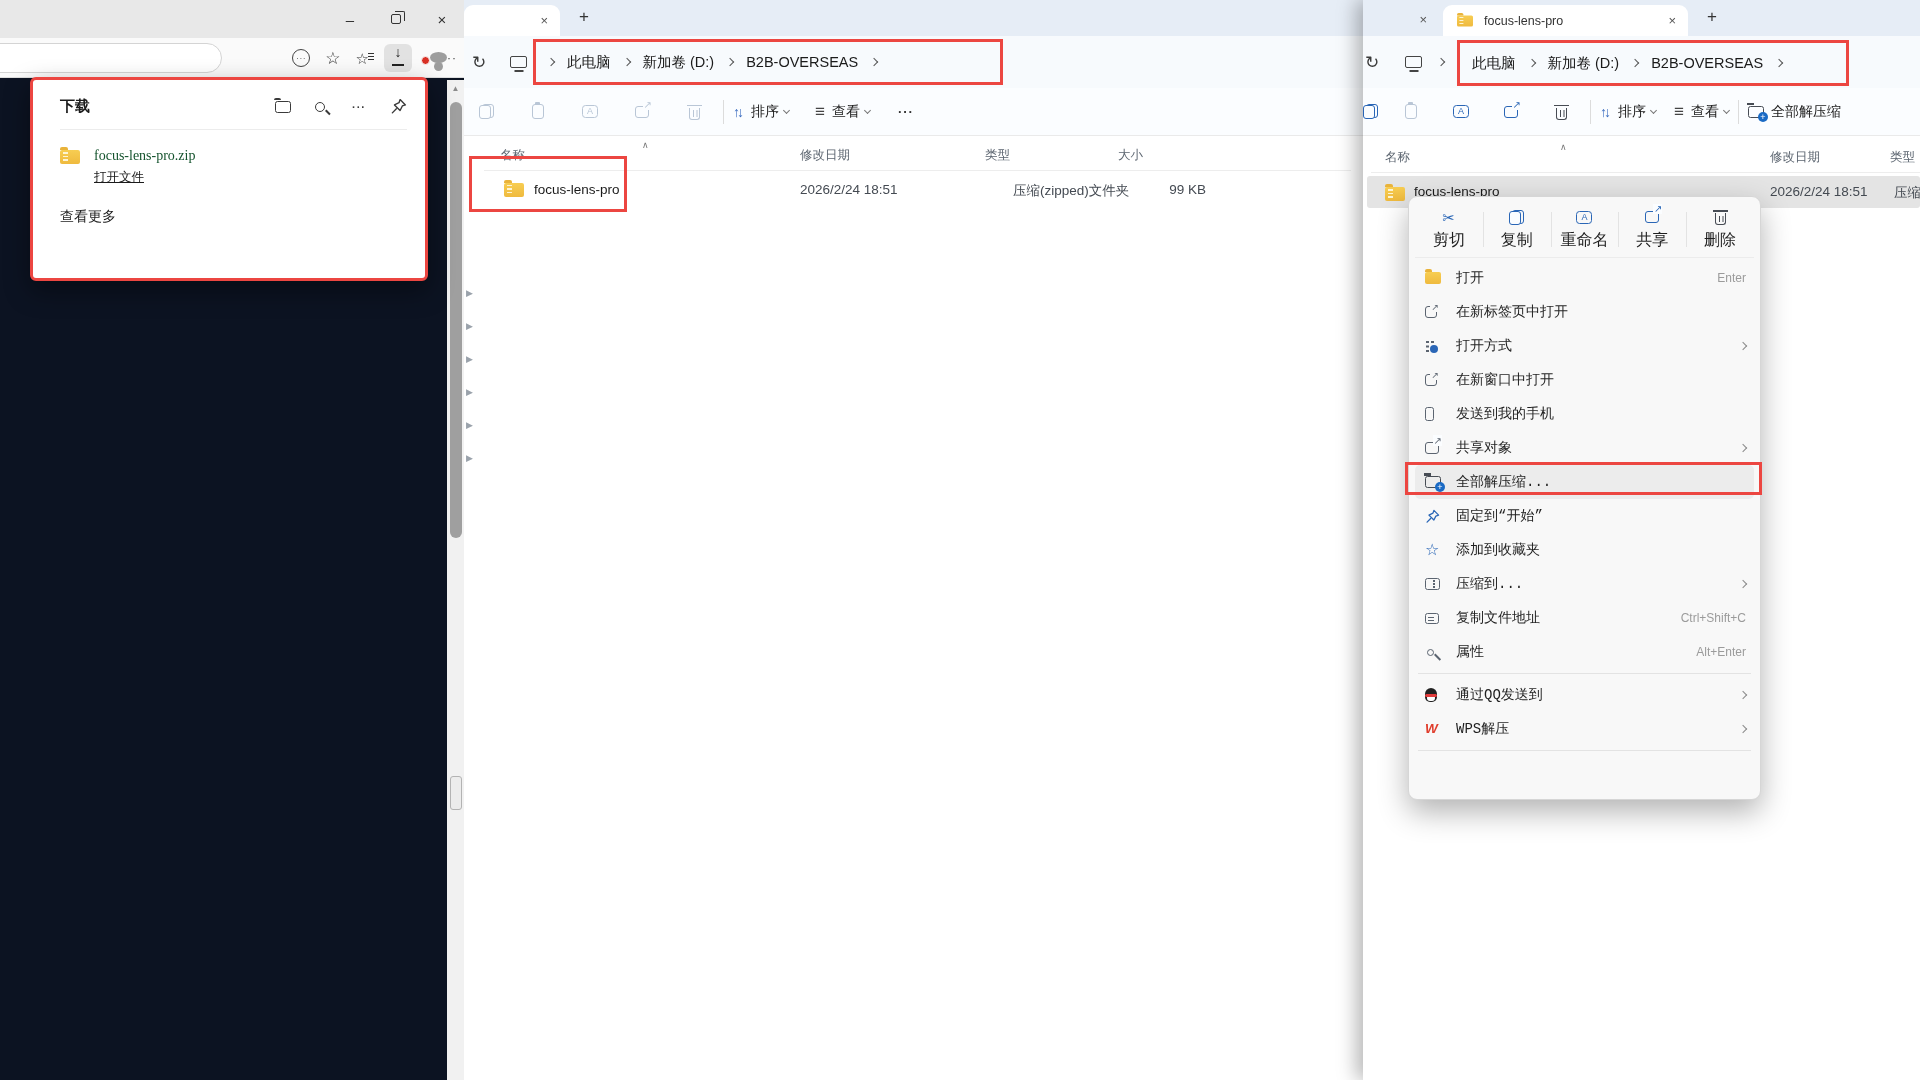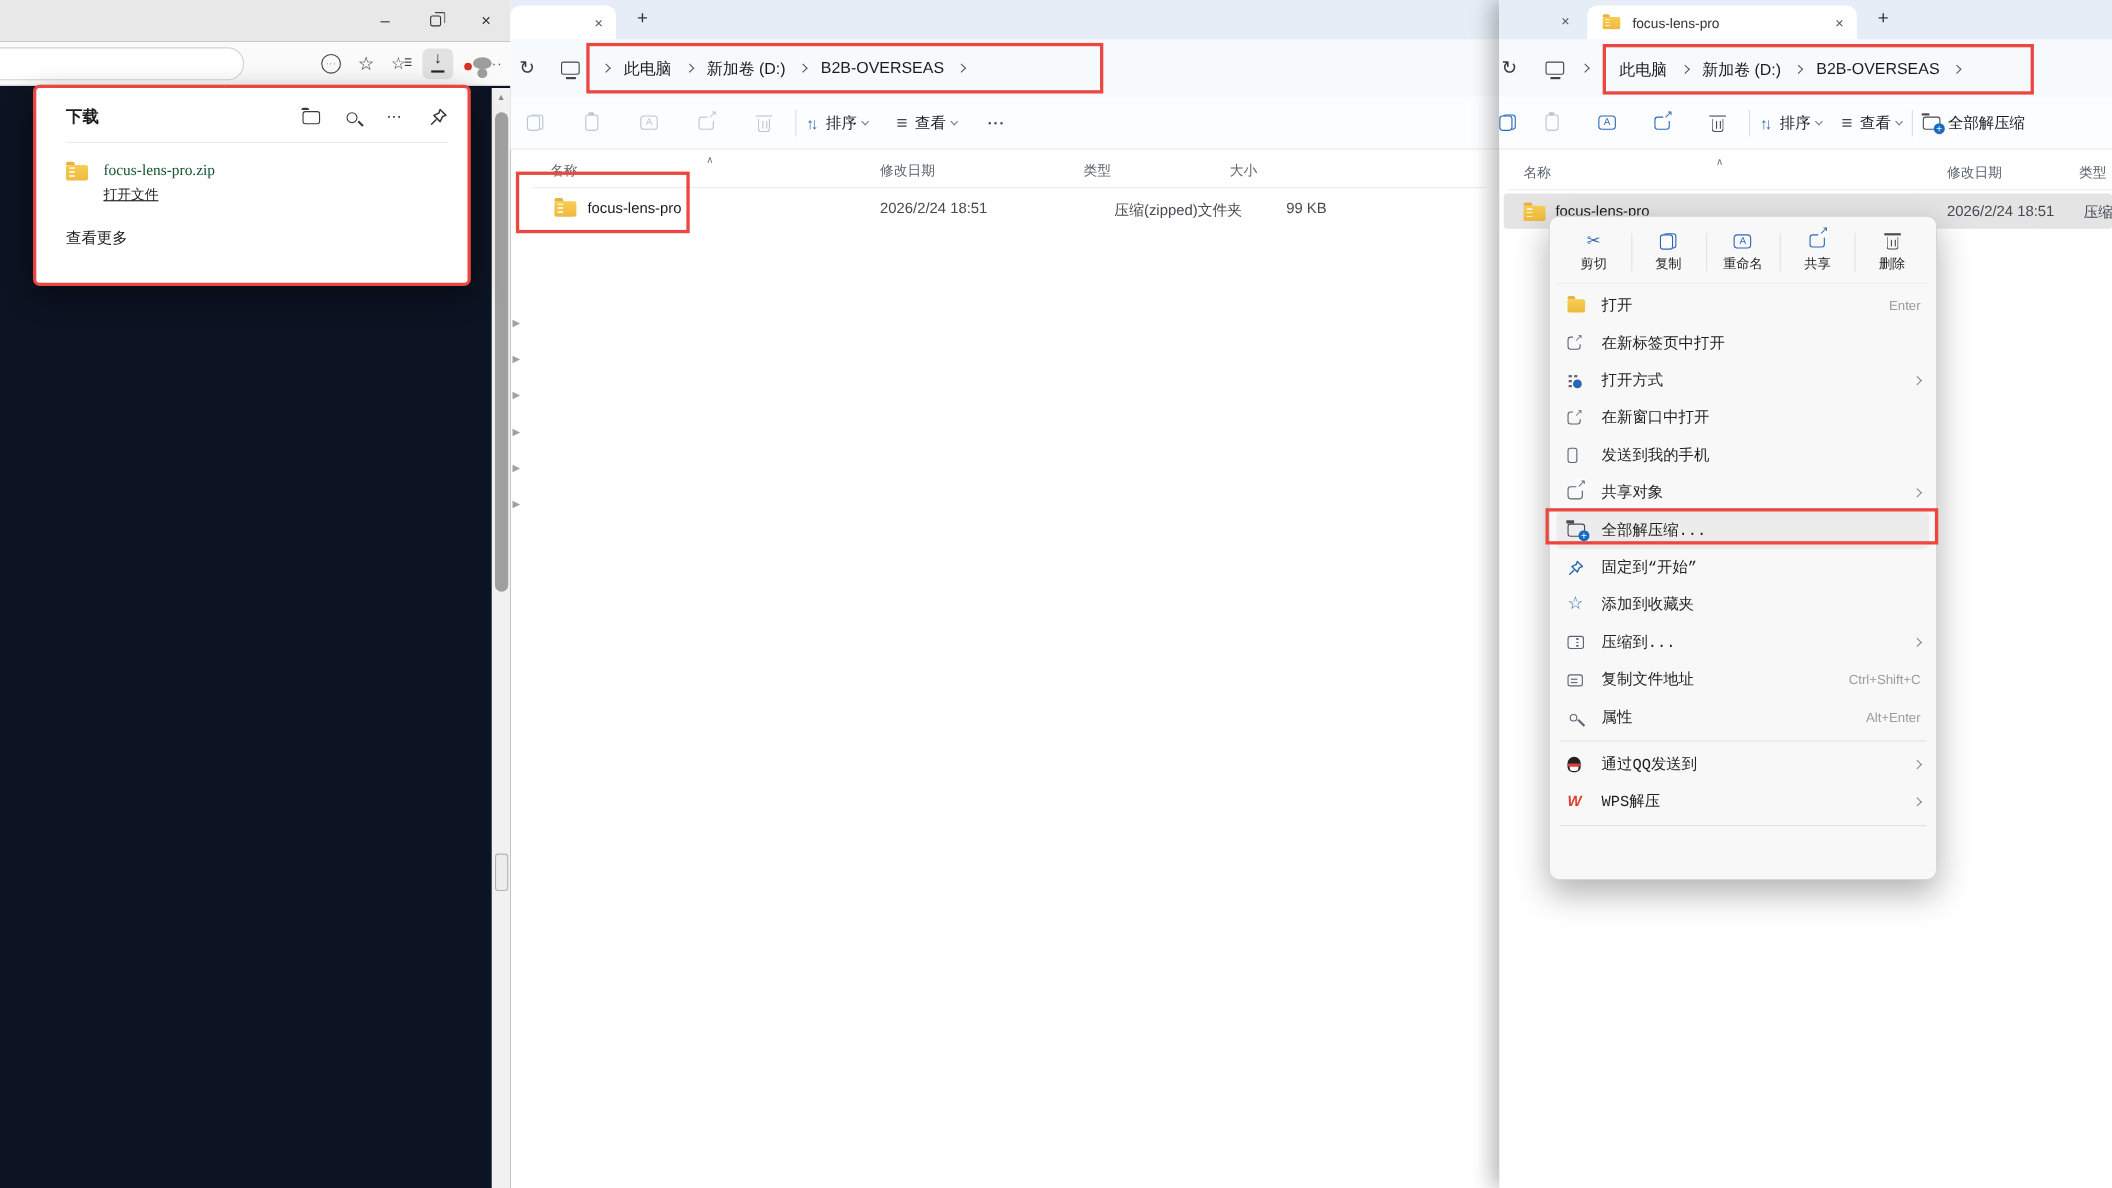--- a/index.html
+++ b/index.html
@@ -27,21 +27,21 @@
 .avatar:before{ content:""; position:absolute; top:4px; left:7px; width:9px; height:9px; border-radius:50%; background:#9d9d9d; }
 .avatar:after{ content:""; position:absolute; bottom:-5px; left:3px; width:17px; height:11px; border-radius:50%; background:#9d9d9d; }
 .reddot{ position:absolute; top:-2px; right:-3px; width:9px; height:9px; background:#d93025; border-radius:50%; border:1.5px solid #fafafa; }
 .bmore{ color:#444; font-size:12px; letter-spacing:1px; }
 .b-scroll{ position:absolute; left:447px; top:80px; width:17px; height:1000px; background:#f1f1f1; }
 .scr-up{ display:block; text-align:center; font-size:8px; color:#8b8b8b; margin-top:4px; }
 .thumb1{ position:absolute; left:2.5px; top:22px; width:12px; height:436px; background:#9f9f9f; border-radius:6px; }
 .thumb2{ position:absolute; left:2.5px; top:696px; width:12px; height:34px; background:#ececec; border:1px solid #b3b3b3; border-radius:3px; }
 
 
-.dlpopup{ position:absolute; left:30px; top:77px; width:398px; height:183px; background:#fff; border:3.5px solid var(--red); border-radius:6px; box-shadow:0 10px 26px rgba(0,0,0,.4); z-index:30; padding:17px 18px 0 27px; }
+.dlpopup{ position:absolute; left:30px; top:77px; width:398px; height:204px; background:#fff; border:3.5px solid var(--red); border-radius:6px; box-shadow:0 10px 26px rgba(0,0,0,.4); z-index:30; padding:17px 18px 0 27px; }
 .dp-head{ display:flex; align-items:center; border-bottom:1px solid #ececec; padding-bottom:13px; }
 .dp-title{ font-size:15px; font-weight:700; color:#1b1b1b; flex:1; }
 .dp-icons{ display:flex; align-items:center; gap:24px; }
 .folder-o{ width:16px; height:12px; border:1.6px solid #3a3a3a; border-radius:2.5px; position:relative; }
 .folder-o:before{ content:""; position:absolute; top:-4px; left:-1.6px; width:7px; height:2.5px; background:#3a3a3a; border-radius:2px 2px 0 0; }
 .search-ic{ width:10px; height:10px; border:1.7px solid #3a3a3a; border-radius:50%; position:relative; margin-right:3px; }
 .search-ic:after{ content:""; position:absolute; top:8px; left:9px; width:1.7px; height:6px; background:#3a3a3a; transform:rotate(-45deg); transform-origin:top left; }
 .mdots{ color:#3a3a3a; font-size:11px; letter-spacing:1px; font-weight:bold; }
 .dp-item{ display:flex; gap:14px; margin-top:18px; }
 .zfold{ width:20px; height:14px; background:linear-gradient(#f7cd52,#efba3e); border-radius:2px; position:relative; flex:none; margin-top:2px; }
@@ -101,21 +101,21 @@
 .ic-extract:before{ content:""; position:absolute; top:-4px; left:-1.6px; width:7px; height:2.5px; background:#474c54; }
 .ic-extract:after{ content:"+"; position:absolute; right:-5px; bottom:-5px; width:10px; height:10px; background:#1a6ac4; color:#fff; border-radius:50%; font-size:9px; line-height:10px; text-align:center; }
 .c-blue{ color:var(--blue); } .c-dis{ color:var(--dis); } .c-dark{ color:#474c54; }
 
 
 .ctx{ position:absolute; left:1408px; top:196px; width:353px; height:604px; background:#f8f8f8; border:1px solid #d6d6d6; border-radius:9px; box-shadow:0 12px 30px rgba(0,0,0,.3); z-index:50; padding:5px 6px; }
 .ctx-actions{ display:flex; height:56px; border-bottom:1px solid #ececec; margin-bottom:3px; }
 .ca{ flex:1; display:flex; flex-direction:column; align-items:center; justify-content:center; gap:4px; position:relative; }
 .ca + .ca:before{ content:""; position:absolute; left:0; top:10px; bottom:10px; width:1px; background:#e3e3e3; }
 .ca-ic{ height:17px; display:flex; align-items:center; justify-content:center; color:var(--blue); font-size:15px; line-height:1; }
-.ca-lab{ font-size:12px; color:#1f1f1f; }
+.ca-lab{ font-size:16px; color:#1f1f1f; }
 .ctx-item{ height:34px; display:flex; align-items:center; padding:0 8px 0 10px; border-radius:5px; font-size:14px; color:#1f1f1f; }
 .ctx-item.hl{ background:#ececec; }
 .mi{ width:31px; display:flex; align-items:center; flex:none; }
 .lbl{ flex:1; white-space:nowrap;font-family:Liberation Mono, monospace; }
 .sc{ font-size:12px; color:#9b9b9b; }
 .sub{ width:6px; height:6px; border-right:1.6px solid #8a8a8a; border-bottom:1.6px solid #8a8a8a; transform:rotate(-45deg); }
 .ctx-sep{ height:1px; background:#e3e3e3; margin:4px 3px; }
 
 .mi-folder{ width:16px; height:12px; background:linear-gradient(#f7cd52,#efba3e); border-radius:2px; position:relative; }
 .mi-folder:before{ content:""; position:absolute; top:-3px; left:0; width:7px; height:3px; background:#e9b33a; border-radius:2px 2px 0 0; }

